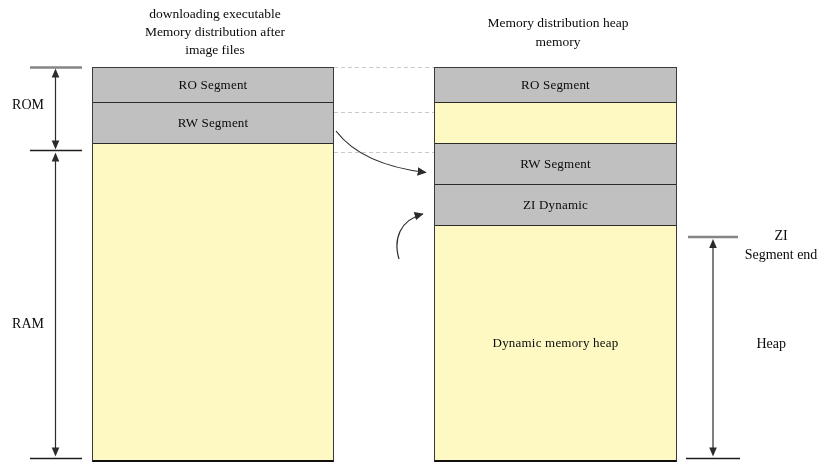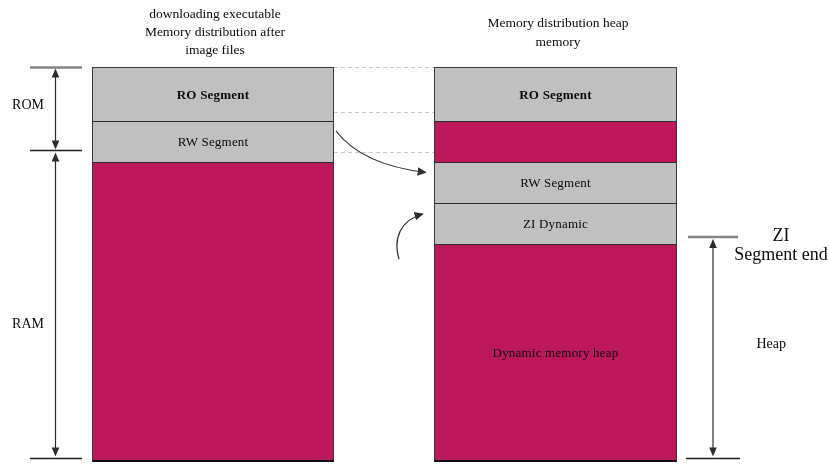--- a/index.html
+++ b/index.html
@@ -22,39 +22,39 @@
     border:1px solid #3a3a3a;border-bottom:2px solid #101010;
     background:#f1f1f1;display:flex;flex-direction:column;
   }
   .col-left{left:92px;width:242px;}
   .col-right{left:434px;}
   .seg{
     width:100%;display:flex;align-items:center;justify-content:center;
     font-size:13px;letter-spacing:.2px;flex:0 0 auto;
   }
   .seg.gray{background:#c0c0c0;border-bottom:1px solid #2b2b2b;}
-  .seg.light{background:#be185d;}
+  .seg.light{background:#fef9c3;}
   .seg.divider{border-bottom:1px solid #2b2b2b;}
-  .h45{height:54px;font-weight:bold;} .h41{height:41px;}
+  .h45{height:35px;} .h41{height:41px;}
   .grow{flex:1 1 auto;}
 
   .title{
     position:absolute;text-align:center;font-size:13.5px;z-index:2;
   }
   .title span{display:block;}
   .title-left{left:115px;top:5px;width:200px;line-height:18px;}
   .title-right{left:458px;top:13px;width:200px;line-height:19px;}
 
   .side-label{
     position:absolute;font-size:14px;text-align:center;z-index:2;white-space:nowrap;
   }
   .lbl-rom{left:4px;top:97px;width:48px;}
   .lbl-ram{left:4px;top:316px;width:48px;}
   .lbl-heap{left:720px;top:336px;width:66px;text-align:right;}
-  .lbl-zi-end{left:733px;top:226px;width:96px;font-size:18px;line-height:19px;white-space:normal;}
+  .lbl-zi-end{left:733px;top:226px;width:96px;font-size:14px;line-height:19px;white-space:normal;}
   .lbl-zi-end span{display:block;}
 </style>
 </head>
 <body>
 
 <div class="canvas">
 
   <svg class="overlay" width="829" height="464" viewBox="0 0 829 464">
     <defs>
       <marker id="ah" markerWidth="9" markerHeight="8" refX="7" refY="3.5" orient="auto">

